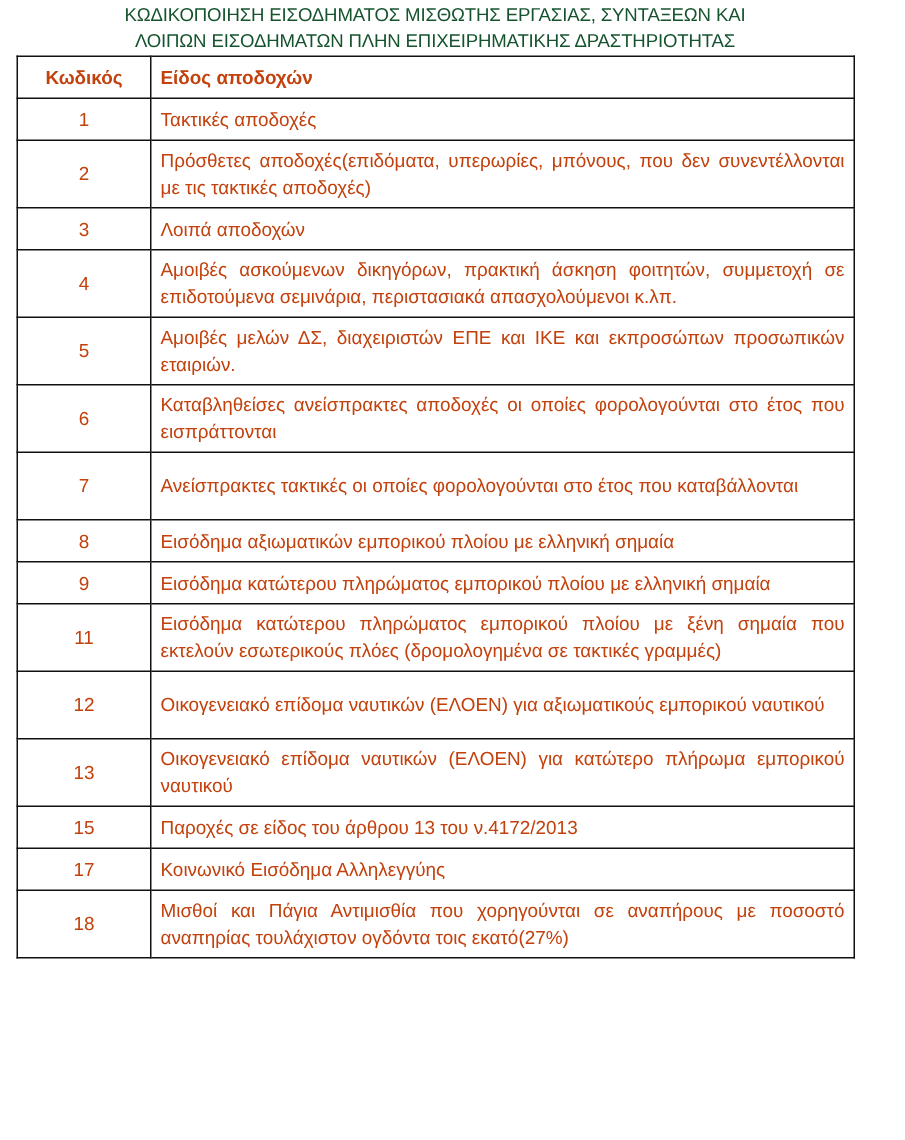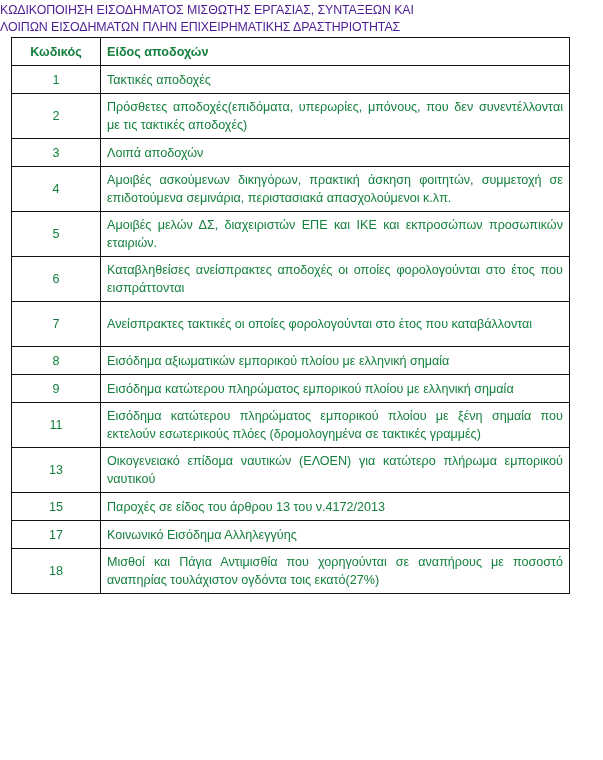--- a/index.html
+++ b/index.html
@@ -13,42 +13,42 @@
       position: relative;
       overflow: hidden;
       font-family: "Liberation Sans", "DejaVu Sans", sans-serif;
       color: #1f3864;
     }
     .title {
       position: absolute;
       left: 0;
       top: 2px;
       width: 580px;
-      text-align: left;
+      text-align: center;
       font-size: 12.4px;
       line-height: 17px;
       letter-spacing: -0.1px;
-      color: #4c1d95;
+      color: #14532d;
     }
     table.codes {
       position: absolute;
       left: 11px;
       top: 37px;
       width: 558px;
       border-collapse: collapse;
       table-layout: fixed;
       font-size: 12.6px;
     }
     table.codes col.c-code { width: 89px; }
     table.codes col.c-desc { width: 469px; }
     table.codes th, table.codes td {
       border: 1.5px solid #111111;
       padding: 0 6px 0 6px;
       vertical-align: middle;
-      color: #15803d;
+      color: #c2410c;
     }
     table.codes th {
       height: 27px;
       font-weight: bold;
       text-align: left;
     }
     table.codes th.code-h { text-align: center; }
     table.codes td.code {
       text-align: center;
     }
@@ -114,20 +114,24 @@
     </tr>
     <tr class="single">
       <td class="code">9</td>
       <td class="desc">Εισόδημα κατώτερου πληρώματος εμπορικού πλοίου με ελληνική σημαία</td>
     </tr>
     <tr class="double">
       <td class="code">11</td>
       <td class="desc">Εισόδημα κατώτερου πληρώματος εμπορικού πλοίου με ξένη σημαία που εκτελούν εσωτερικούς πλόες (δρομολογημένα σε τακτικές γραμμές)</td>
     </tr>
     <tr class="double">
+      <td class="code">12</td>
+      <td class="desc">Οικογενειακό επίδομα ναυτικών (ΕΛΟΕΝ) για αξιωματικούς εμπορικού ναυτικού</td>
+    </tr>
+    <tr class="double">
       <td class="code">13</td>
       <td class="desc">Οικογενειακό επίδομα ναυτικών (ΕΛΟΕΝ) για κατώτερο πλήρωμα εμπορικού ναυτικού</td>
     </tr>
     <tr class="single">
       <td class="code">15</td>
       <td class="desc">Παροχές σε είδος του άρθρου 13 του ν.4172/2013</td>
     </tr>
     <tr class="single">
       <td class="code">17</td>
       <td class="desc">Κοινωνικό Εισόδημα Αλληλεγγύης</td>

